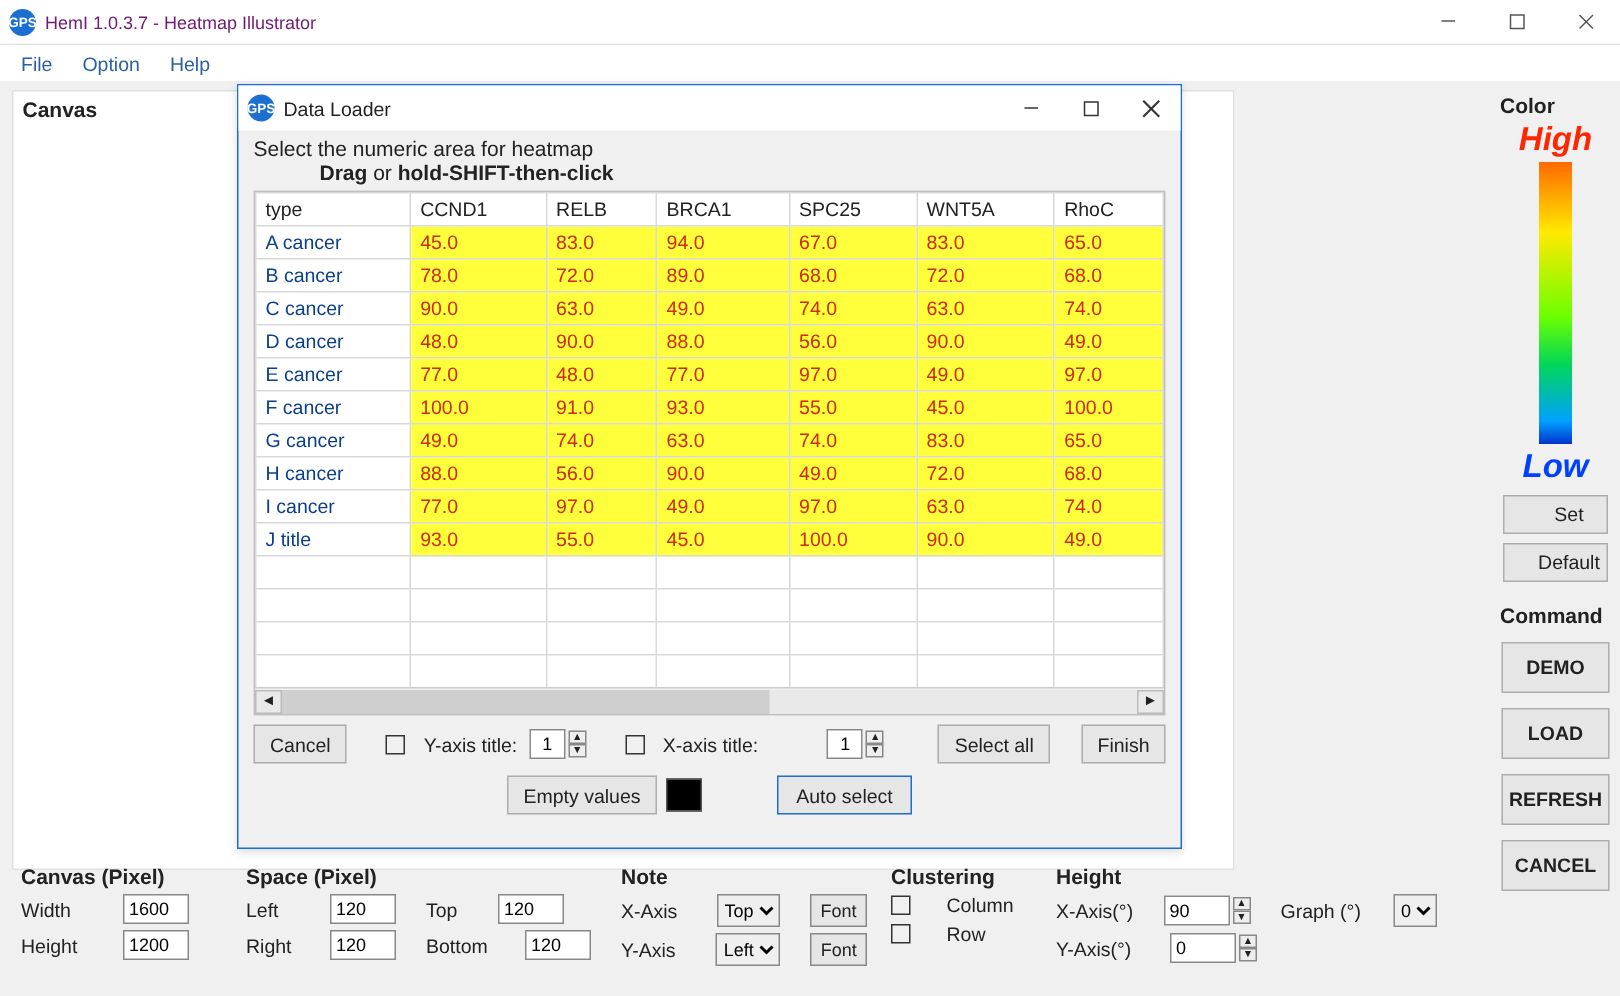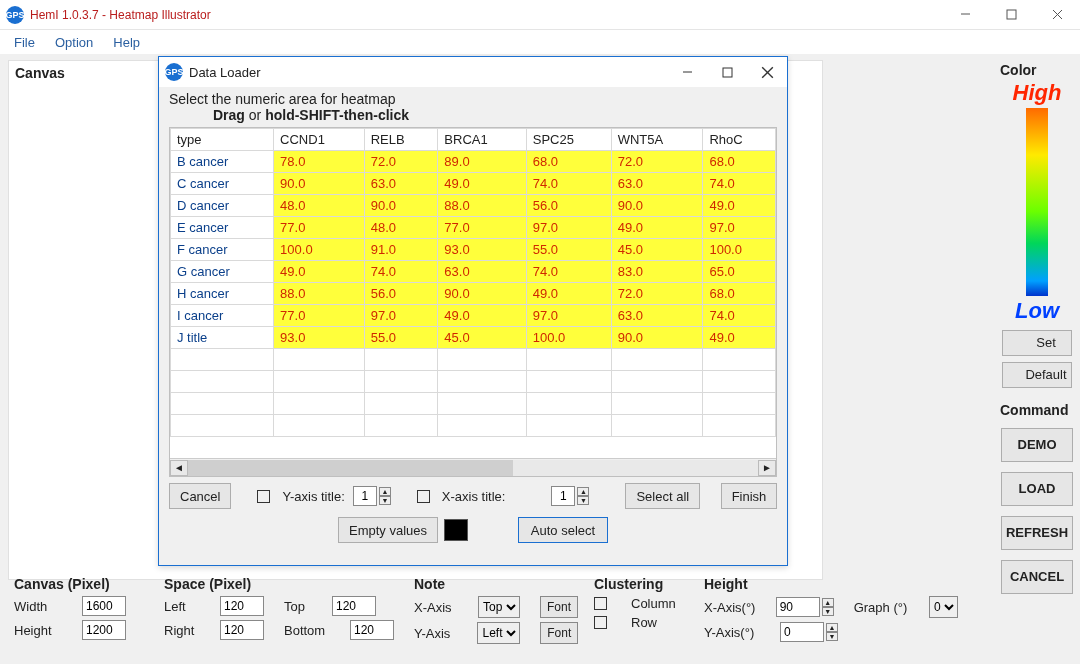--- a/index.html
+++ b/index.html
@@ -2,21 +2,21 @@
 <html><head>
 <meta charset="utf-8">
 <style>
   * { box-sizing: border-box; }
   html, body { margin:0; padding:0; font-family: "Segoe UI", Arial, sans-serif; font-size:13px; color:#222; }
   body { width:1080px; height:664px; background:#f0f0f0; position:relative; overflow:hidden; }
 
   
   .titlebar { height:30px; background:#fff; display:flex; align-items:center; padding:0 0 0 6px; border-bottom:1px solid #e5e5e5;}
   .titlebar .logo { width:18px; height:18px; border-radius:50%; background:#1a6fd1; display:flex; align-items:center; justify-content:center; color:#fff; font-size:9px; font-weight:bold; margin-right:6px;}
-  .titlebar .title { color:#b91c1c; font-size:12px; flex:1;}
+  .titlebar .title { color:#701a75; font-size:12px; flex:1;}
   .titlebar .winbtns { display:flex; }
   .titlebar .winbtn { width:46px; height:30px; display:flex; align-items:center; justify-content:center; color:#555;}
   .titlebar .winbtn svg { width:11px; height:11px; }
 
   
   .menubar { height:24px; background:#fff; display:flex; align-items:center; padding:0 4px; color:#2a5fa0; font-size:13px;}
   .menubar .menuitem { padding:2px 10px; }
 
   
   .workarea { position:absolute; top:54px; left:0; right:0; bottom:0; background:#f0f0f0; }
@@ -234,20 +234,29 @@
             <tr>
               <th>type</th>
               <th>CCND1</th>
               <th>RELB</th>
               <th>BRCA1</th>
               <th>SPC25</th>
               <th>WNT5A</th>
               <th>RhoC</th>
             </tr>
             <tr>
+              <td class="rowhdr">A cancer</td>
+              <td class="val">45.0</td>
+              <td class="val">83.0</td>
+              <td class="val">94.0</td>
+              <td class="val">67.0</td>
+              <td class="val">83.0</td>
+              <td class="val">65.0</td>
+            </tr>
+            <tr>
               <td class="rowhdr">B cancer</td>
               <td class="val">78.0</td>
               <td class="val">72.0</td>
               <td class="val">89.0</td>
               <td class="val">68.0</td>
               <td class="val">72.0</td>
               <td class="val">68.0</td>
             </tr>
             <tr>
               <td class="rowhdr">C cancer</td>

